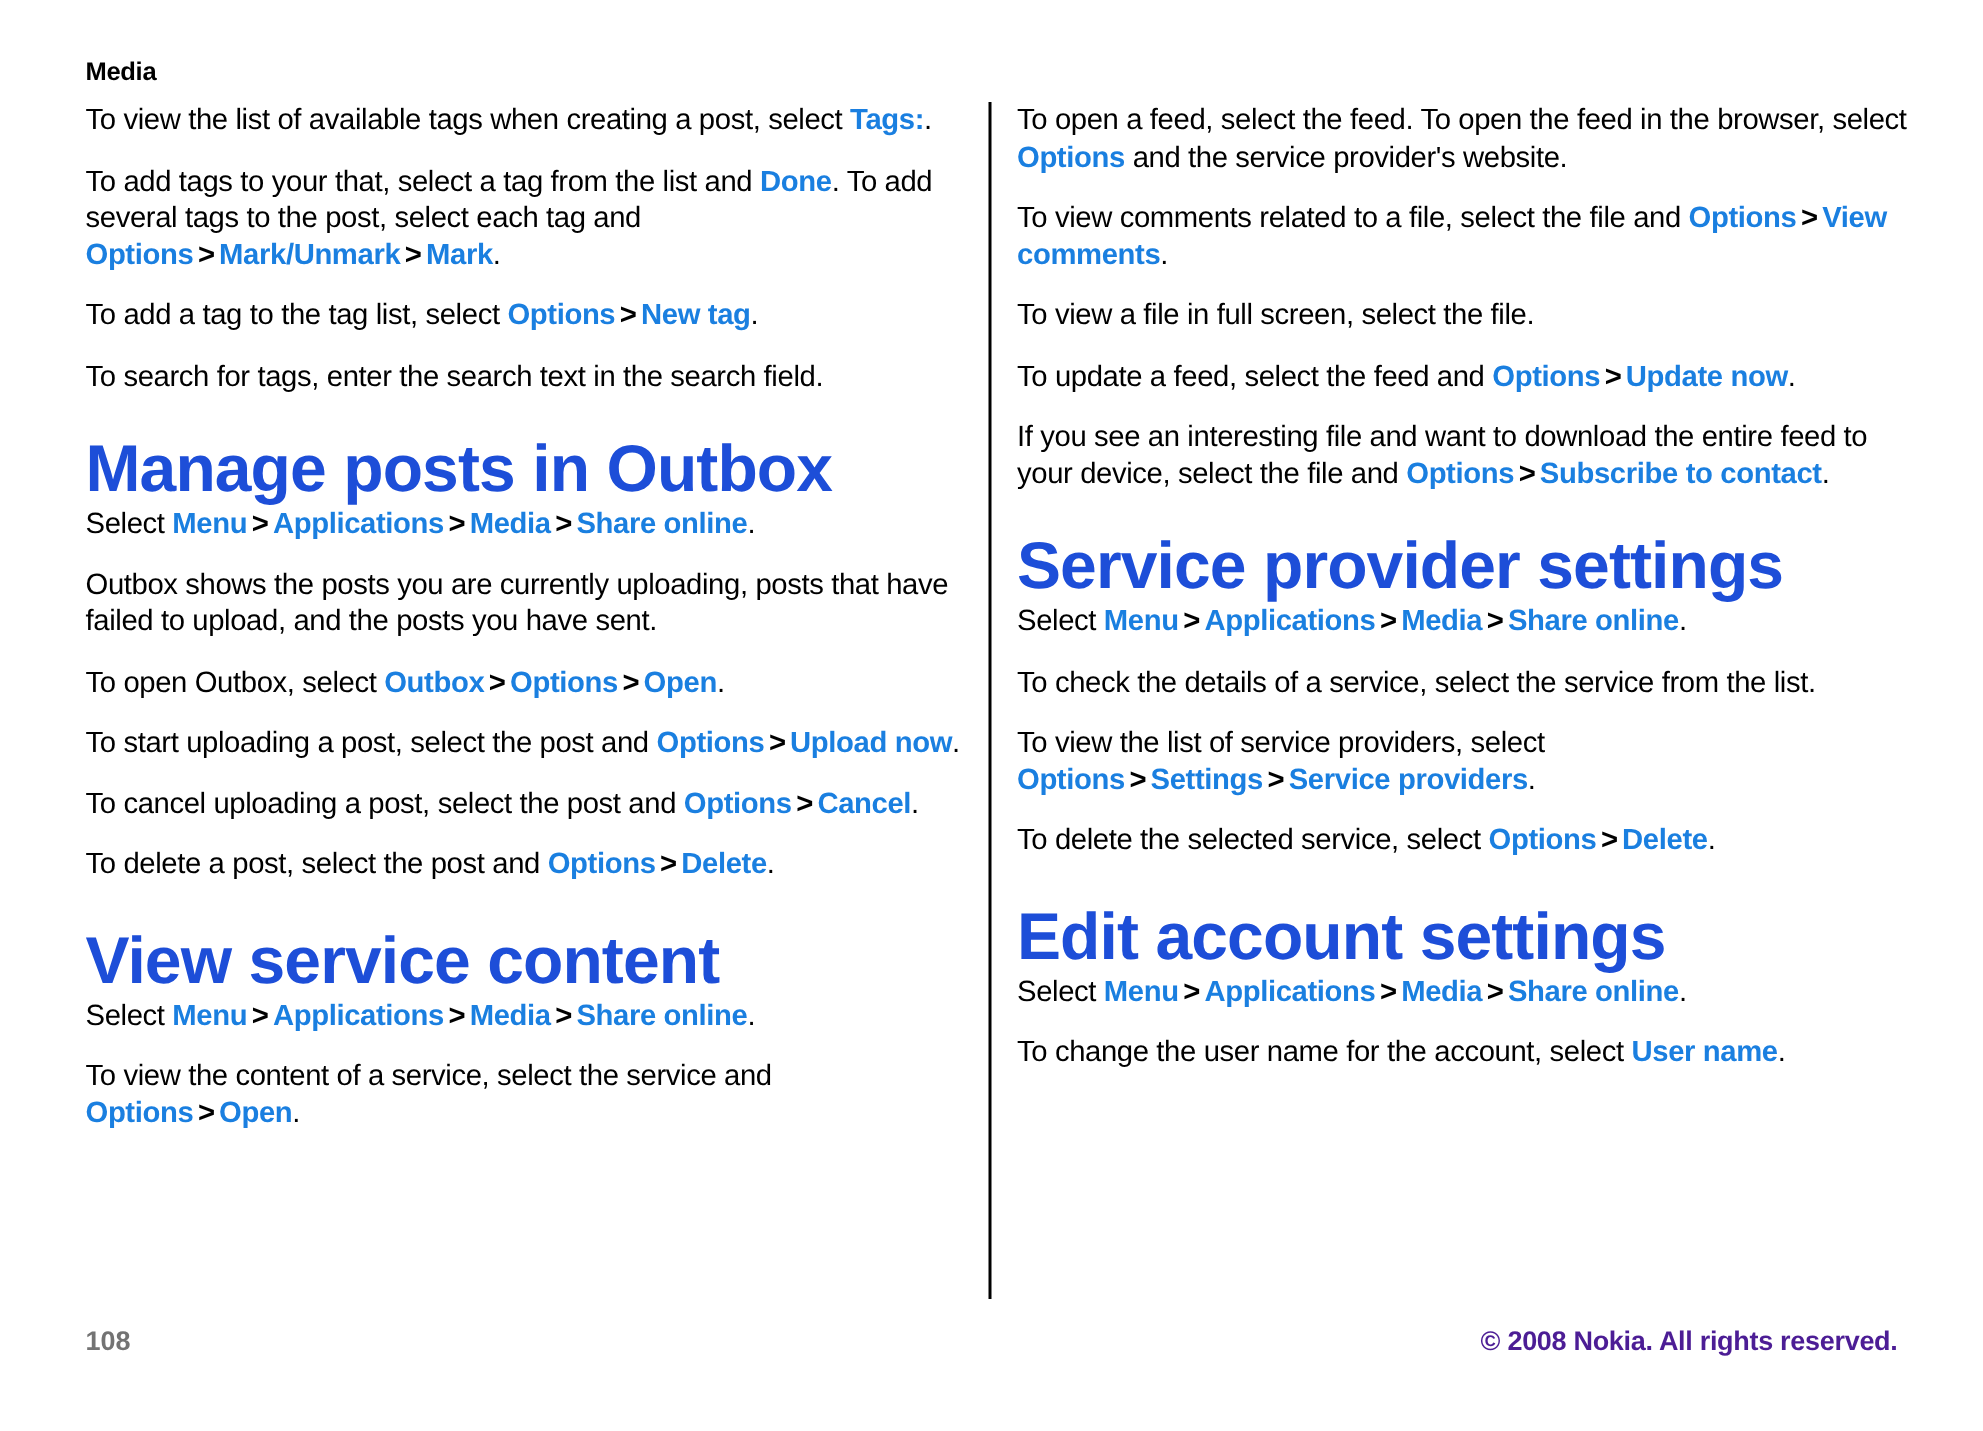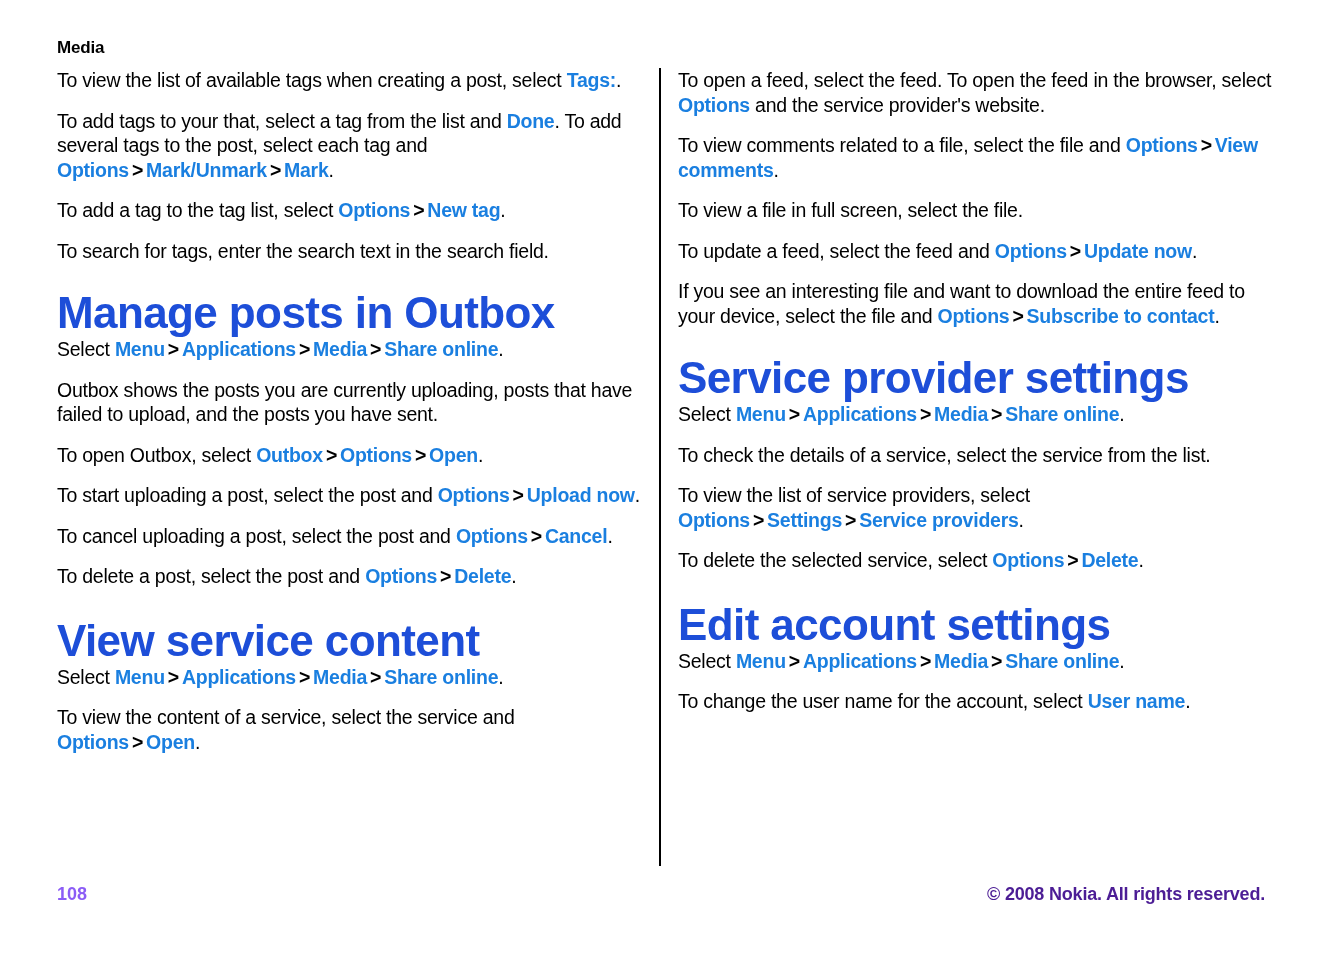--- a/index.html
+++ b/index.html
@@ -89,21 +89,21 @@
     bottom: 0;
     width: 1322px;
     height: 80px;
   }
   .page-number {
     position: absolute;
     left: 57px;
     top: 10px;
     font-size: 18px;
     font-weight: bold;
-    color: #8b5cf6;
+    color: #737373;
   }
   .copyright {
     position: absolute;
     right: 57px;
     top: 10px;
     font-size: 18px;
     font-weight: bold;
     color: #4c1d95;
     letter-spacing: -0.2px;
   }

